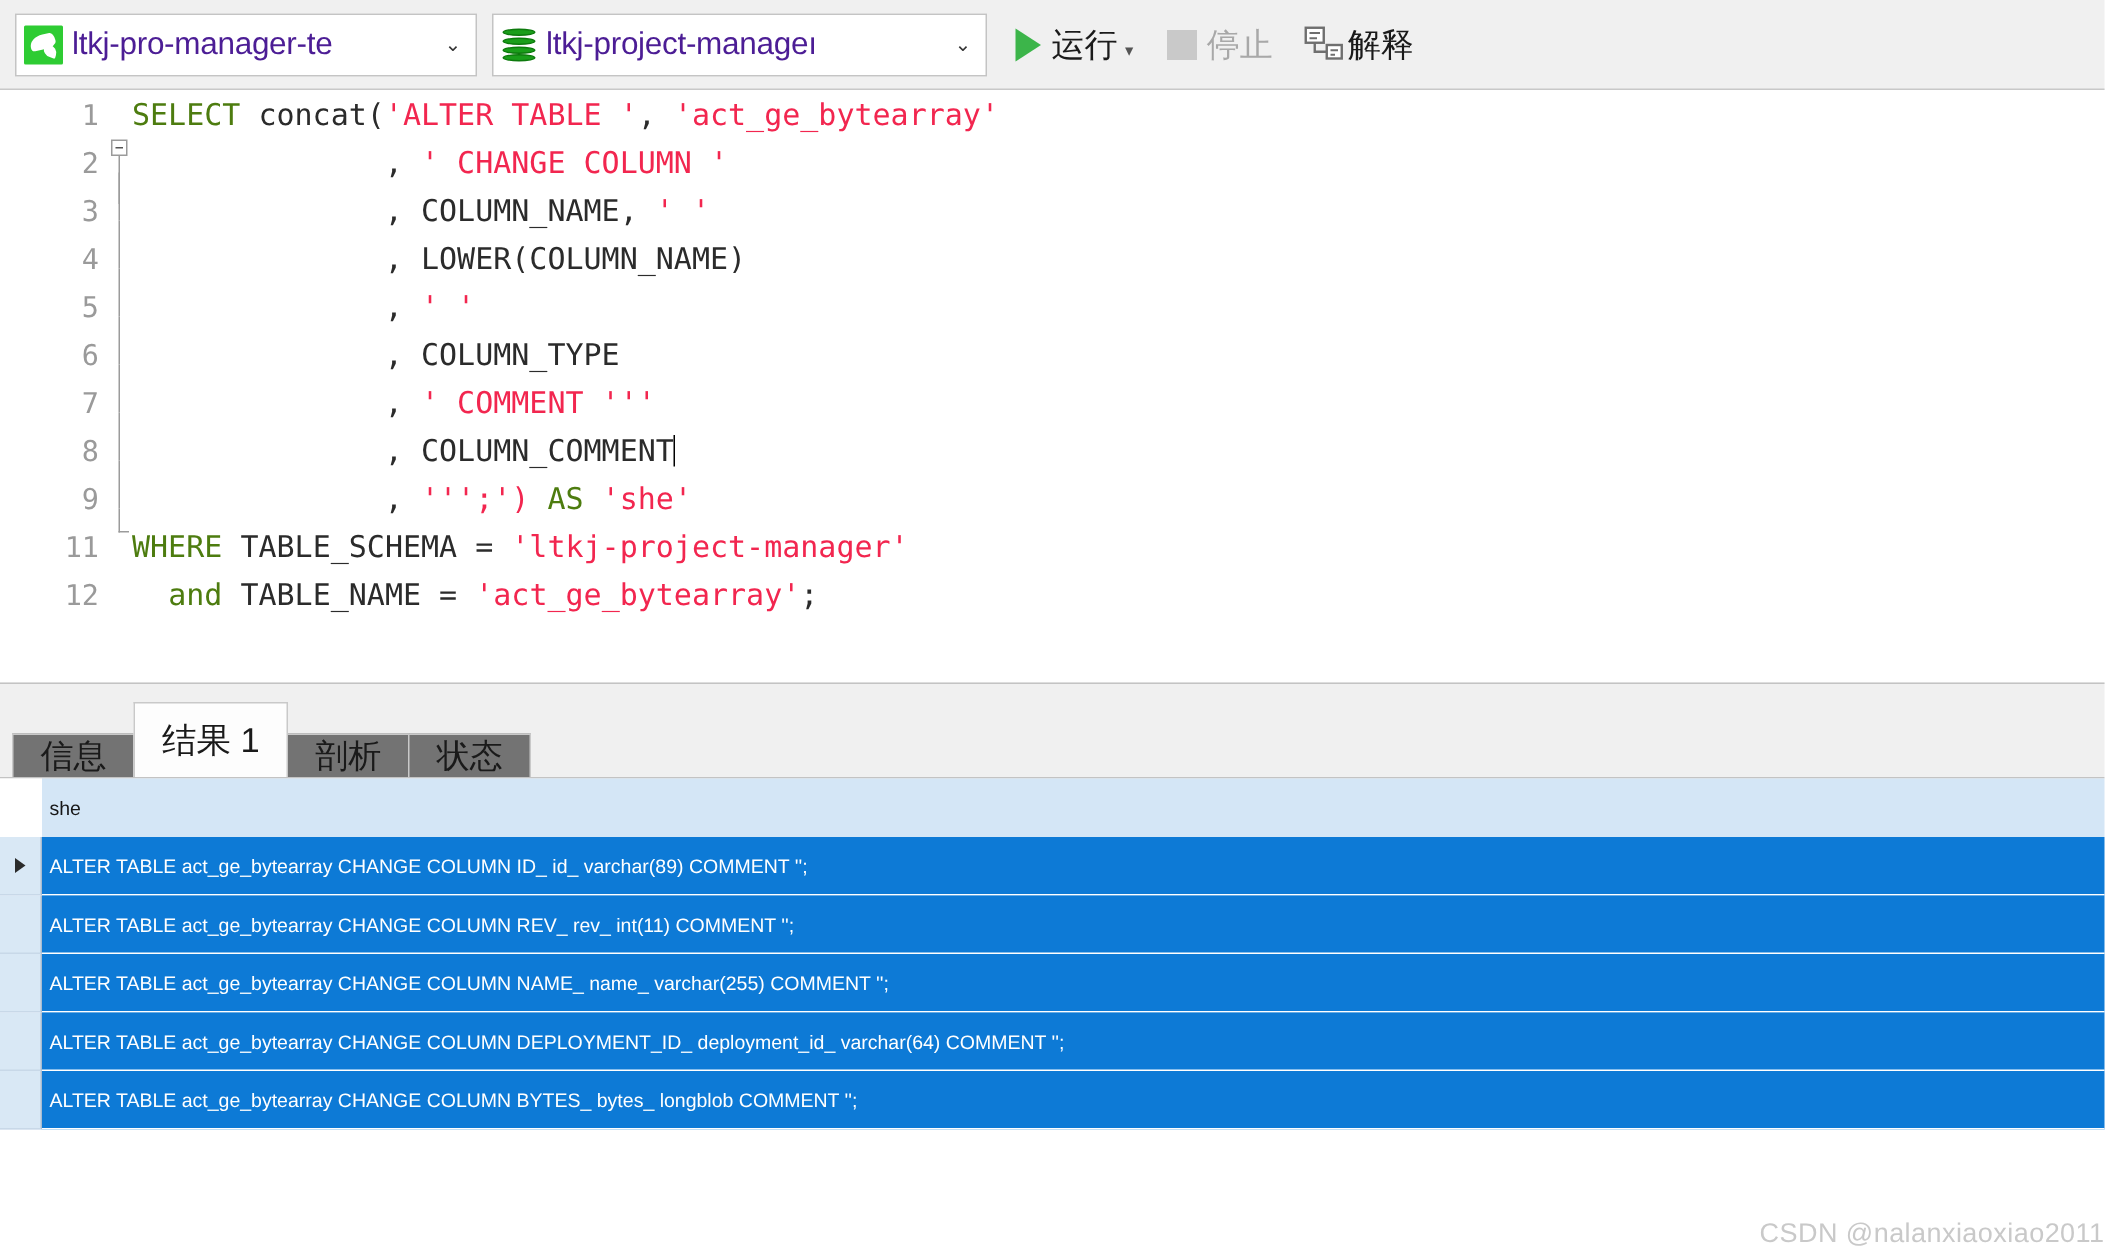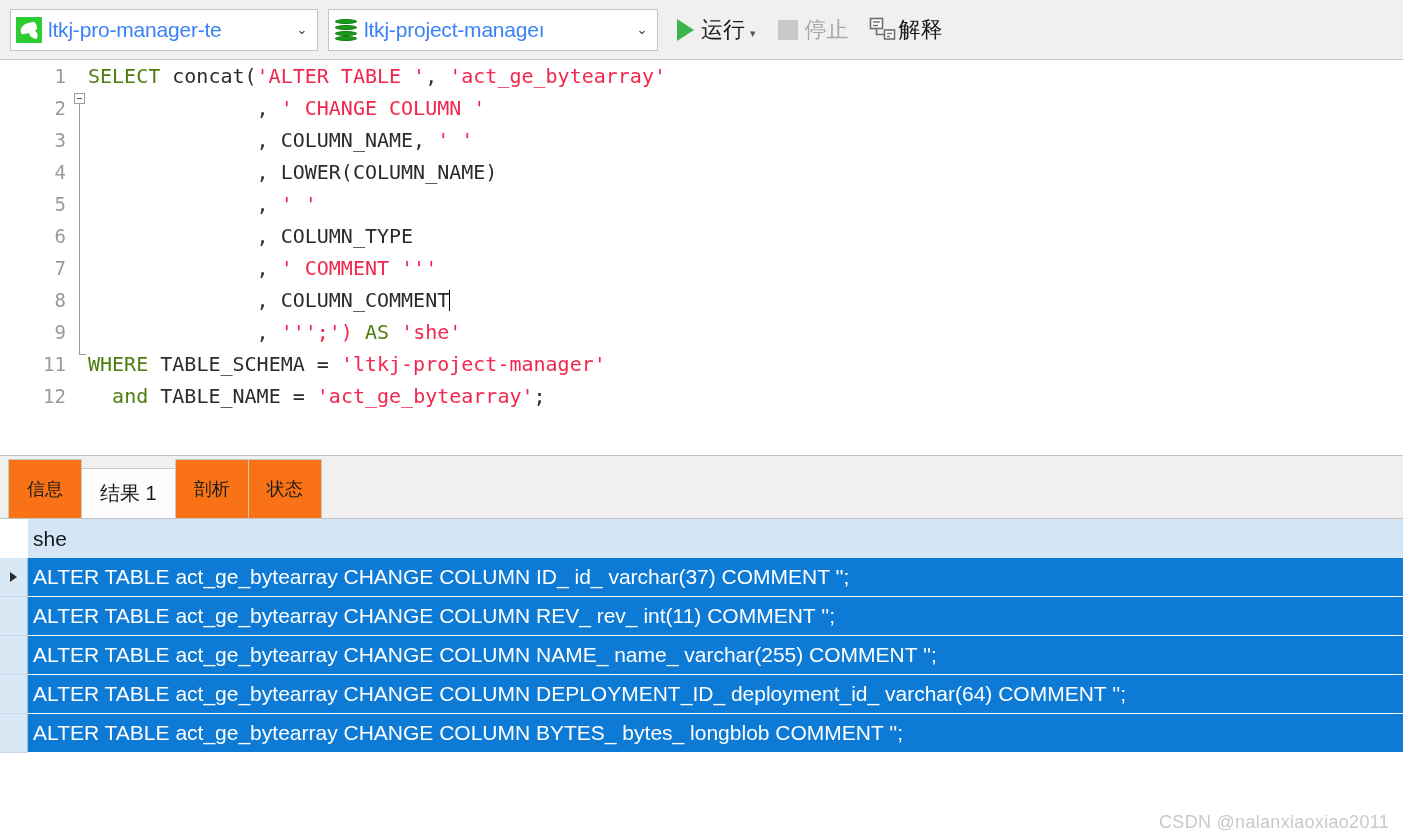--- a/index.html
+++ b/index.html
@@ -24,21 +24,21 @@
     height: 42px;
     background: #ffffff;
     border: 1px solid #c4c4c4;
     display: flex; align-items: center;
     padding: 0 4px 0 5px;
     overflow: hidden;
   }
   #combo-connection { width: 308px; }
   #combo-database  { width: 330px; margin-left: 10px; }
   .combo-label {
-    font-size: 21px; color: #3b82f6;
+    font-size: 21px; color: #4c1d95;
     white-space: nowrap; overflow: hidden;
     flex: 1; margin-left: 6px;
     letter-spacing: -0.2px;
   }
   .combo-arrow {
     width: 22px; text-align: center;
     font-size: 13px; color: #333; flex: none;
   }
 
   
@@ -156,34 +156,34 @@
   
   #tabstrip {
     position: absolute; left: 0; top: 455px;
     width: 1403px; height: 63px;
     background: #f0f0f0;
     border-top: 1px solid #c3c3c3;
     display: flex; align-items: flex-end;
     padding-left: 8px;
   }
   .rtab {
-    height: 59px;
+    height: 29px;
     display: flex; align-items: center; justify-content: center;
     padding: 0 18px;
-    font-size: 18px; color: #1a1a1a;
-    background: #f97316;
+    font-size: 22px; color: #1a1a1a;
+    background: #737373;
     border: 1px solid #c9c9c9;
     border-bottom: none;
     margin-right: -1px;
     cursor: default;
   }
   .rtab.active {
     background: #fdfdfd;
     height: 50px;
-    font-size: 20px;
+    font-size: 23px;
     border-color: #c9c9c9;
     position: relative; z-index: 2;
   }
 
   
   #grid {
     position: absolute; left: 0; top: 518px;
     width: 1403px; height: 321px;
     background: #ffffff;
     border-top: 1px solid #c3c3c3;
@@ -201,37 +201,37 @@
     position: absolute; left: 10px; top: 14px;
     width: 0; height: 0;
     border-left: 7px solid #2b2b2b;
     border-top: 5px solid transparent;
     border-bottom: 5px solid transparent;
   }
   .gcell {
     flex: 1;
     display: flex; align-items: center;
     padding-left: 5px;
-    font-size: 21px;
+    font-size: 13px;
     white-space: nowrap; overflow: hidden;
   }
   .grow.header .gcell {
     background: #d4e6f6;
     color: #171717;
     height: 39px;
   }
   .grow.data .gcell {
     background: #0d7ad6;
     color: #ffffff;
     border-bottom: 1px solid #ffffff;
   }
 
   
   #watermark {
-    position: absolute; right: 14px; bottom: 6px;
+    position: absolute; right: 0; bottom: 6px;
     font-size: 18px; color: #c9c9c9;
     letter-spacing: 0.3px;
     user-select: none;
   }
 </style>
 </head>
 <body>
 
 <div id="toolbar">
 
@@ -310,21 +310,21 @@
 
 <div id="grid">
     <div class="grow header">
       <div class="gutter head"></div>
       <div class="gcell">she</div>
     </div>
     <div class="grow data">
       <div class="gutter body">
         <span class="row-marker"></span>
       </div>
-      <div class="gcell">ALTER TABLE act_ge_bytearray CHANGE COLUMN ID_ id_ varchar(37) COMMENT '';</div>
+      <div class="gcell">ALTER TABLE act_ge_bytearray CHANGE COLUMN ID_ id_ varchar(89) COMMENT '';</div>
     </div>
     <div class="grow data">
       <div class="gutter body"></div>
       <div class="gcell">ALTER TABLE act_ge_bytearray CHANGE COLUMN REV_ rev_ int(11) COMMENT '';</div>
     </div>
     <div class="grow data">
       <div class="gutter body"></div>
       <div class="gcell">ALTER TABLE act_ge_bytearray CHANGE COLUMN NAME_ name_ varchar(255) COMMENT '';</div>
     </div>
     <div class="grow data">

